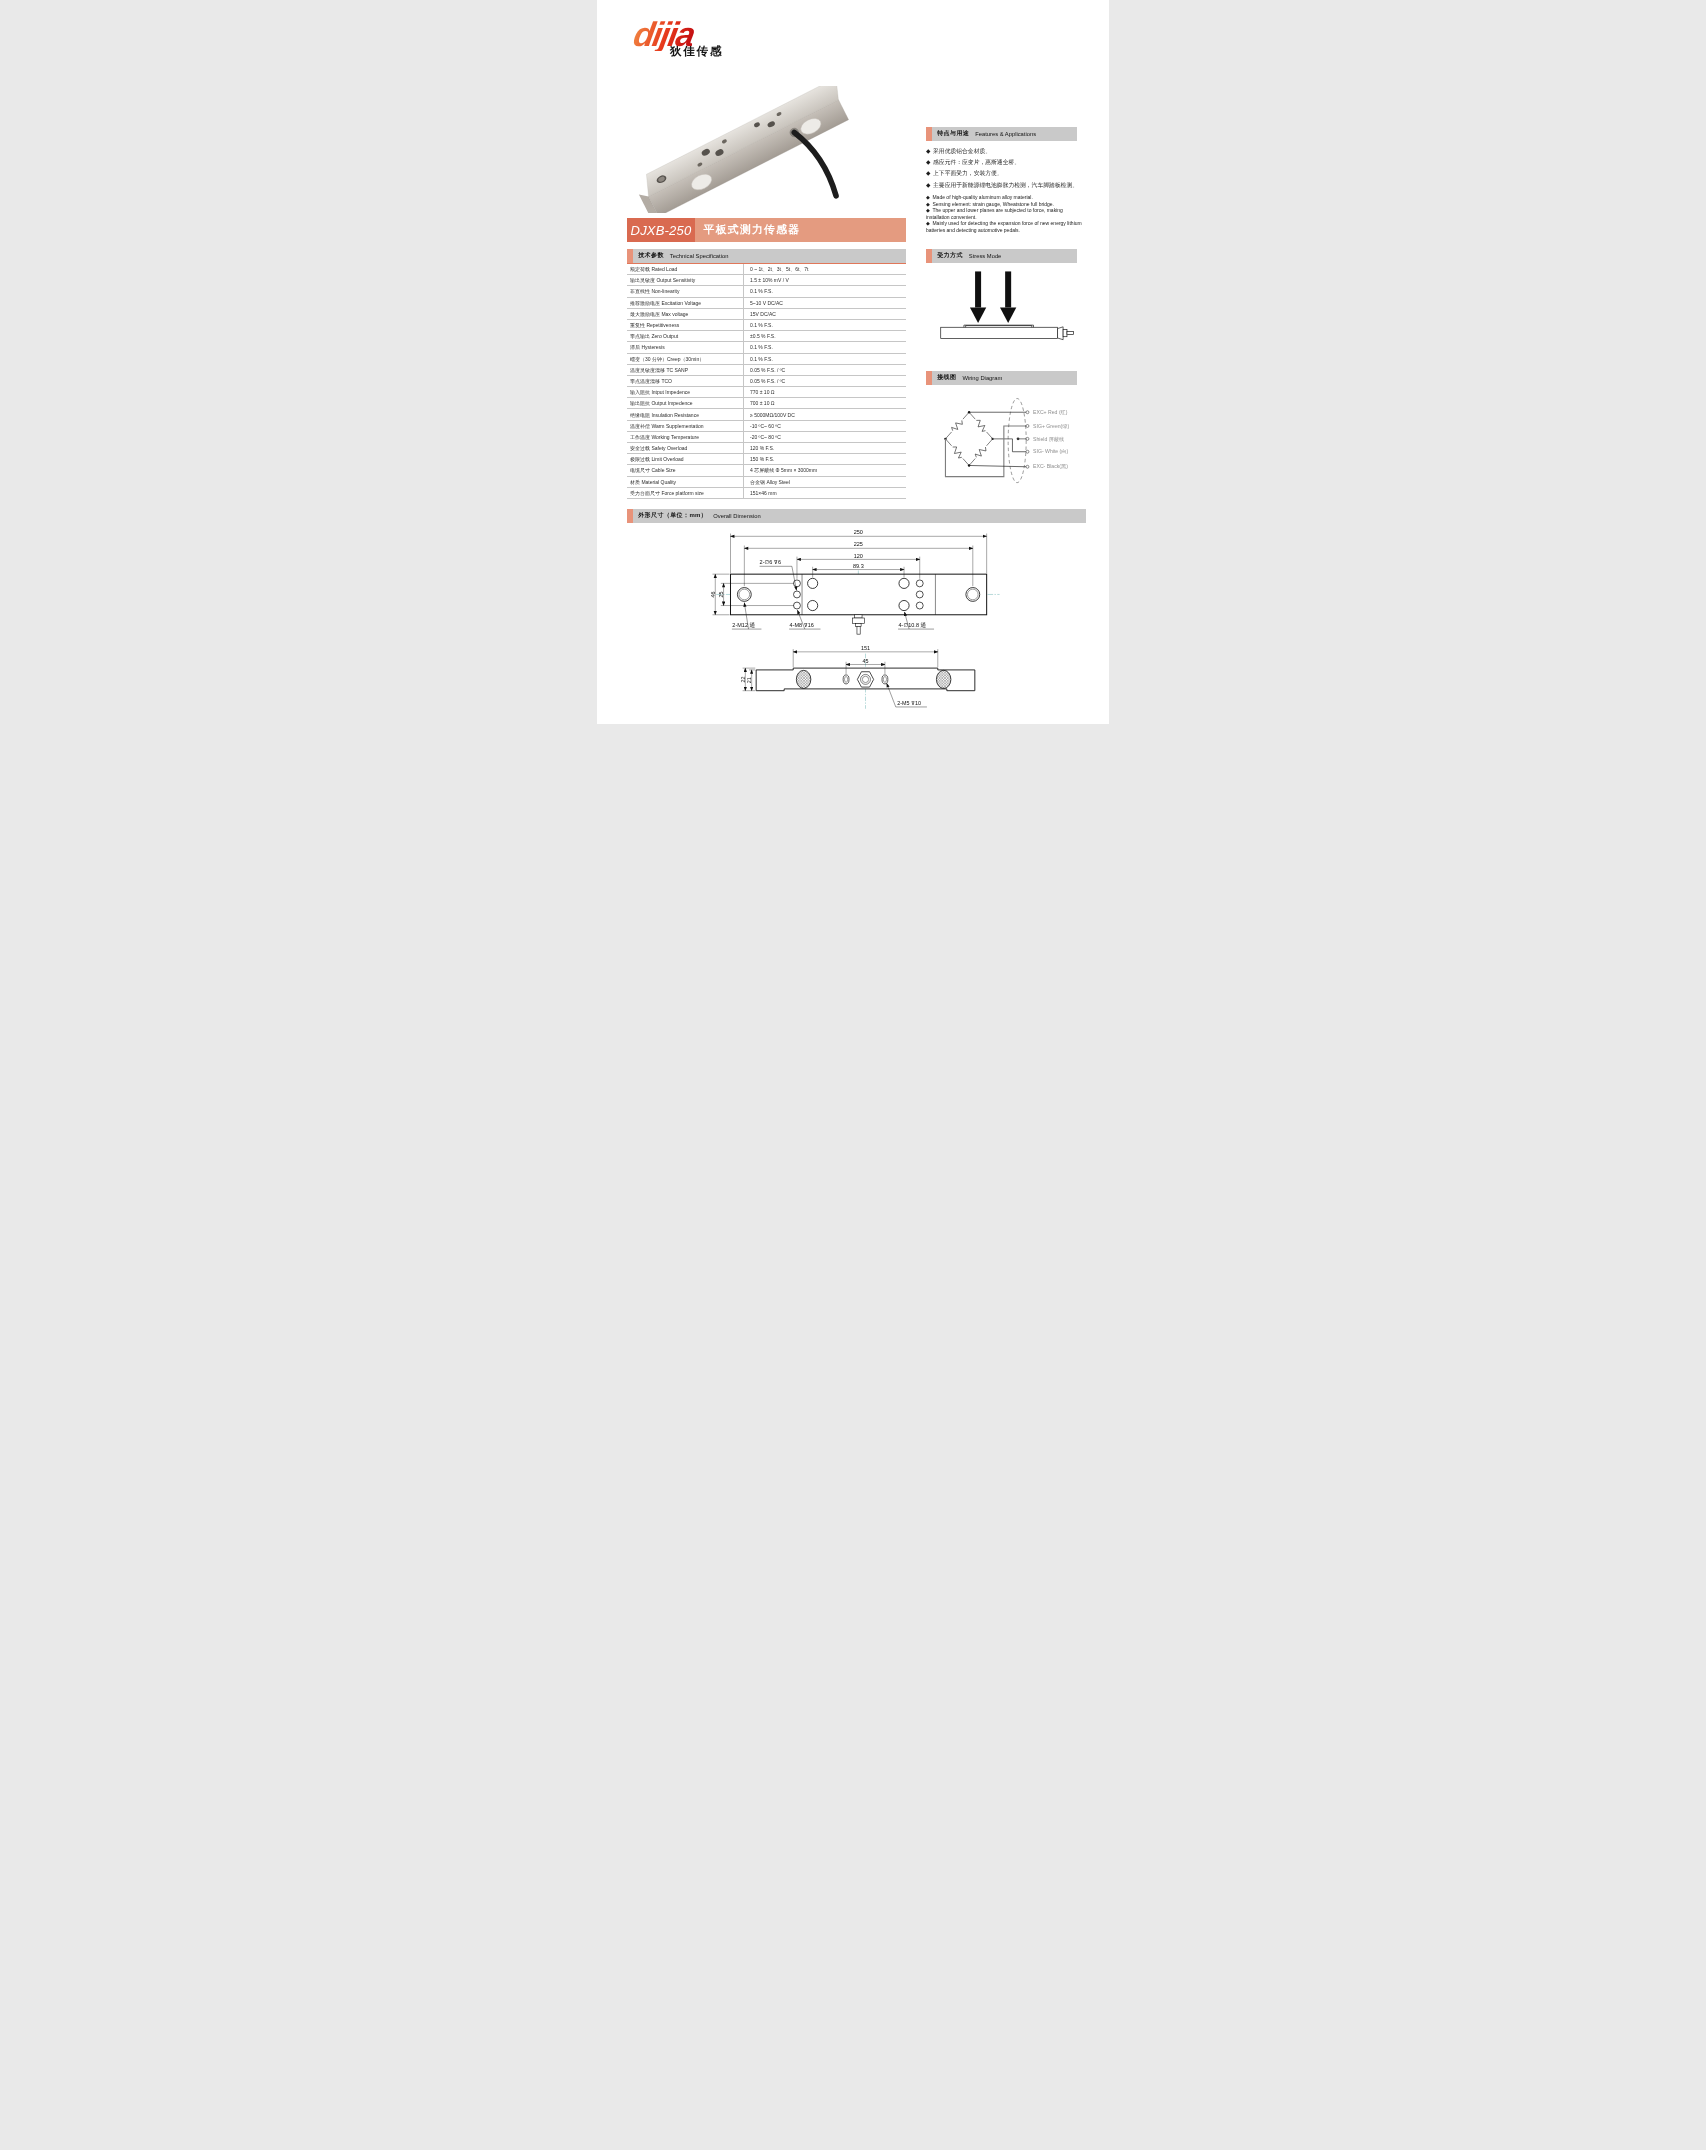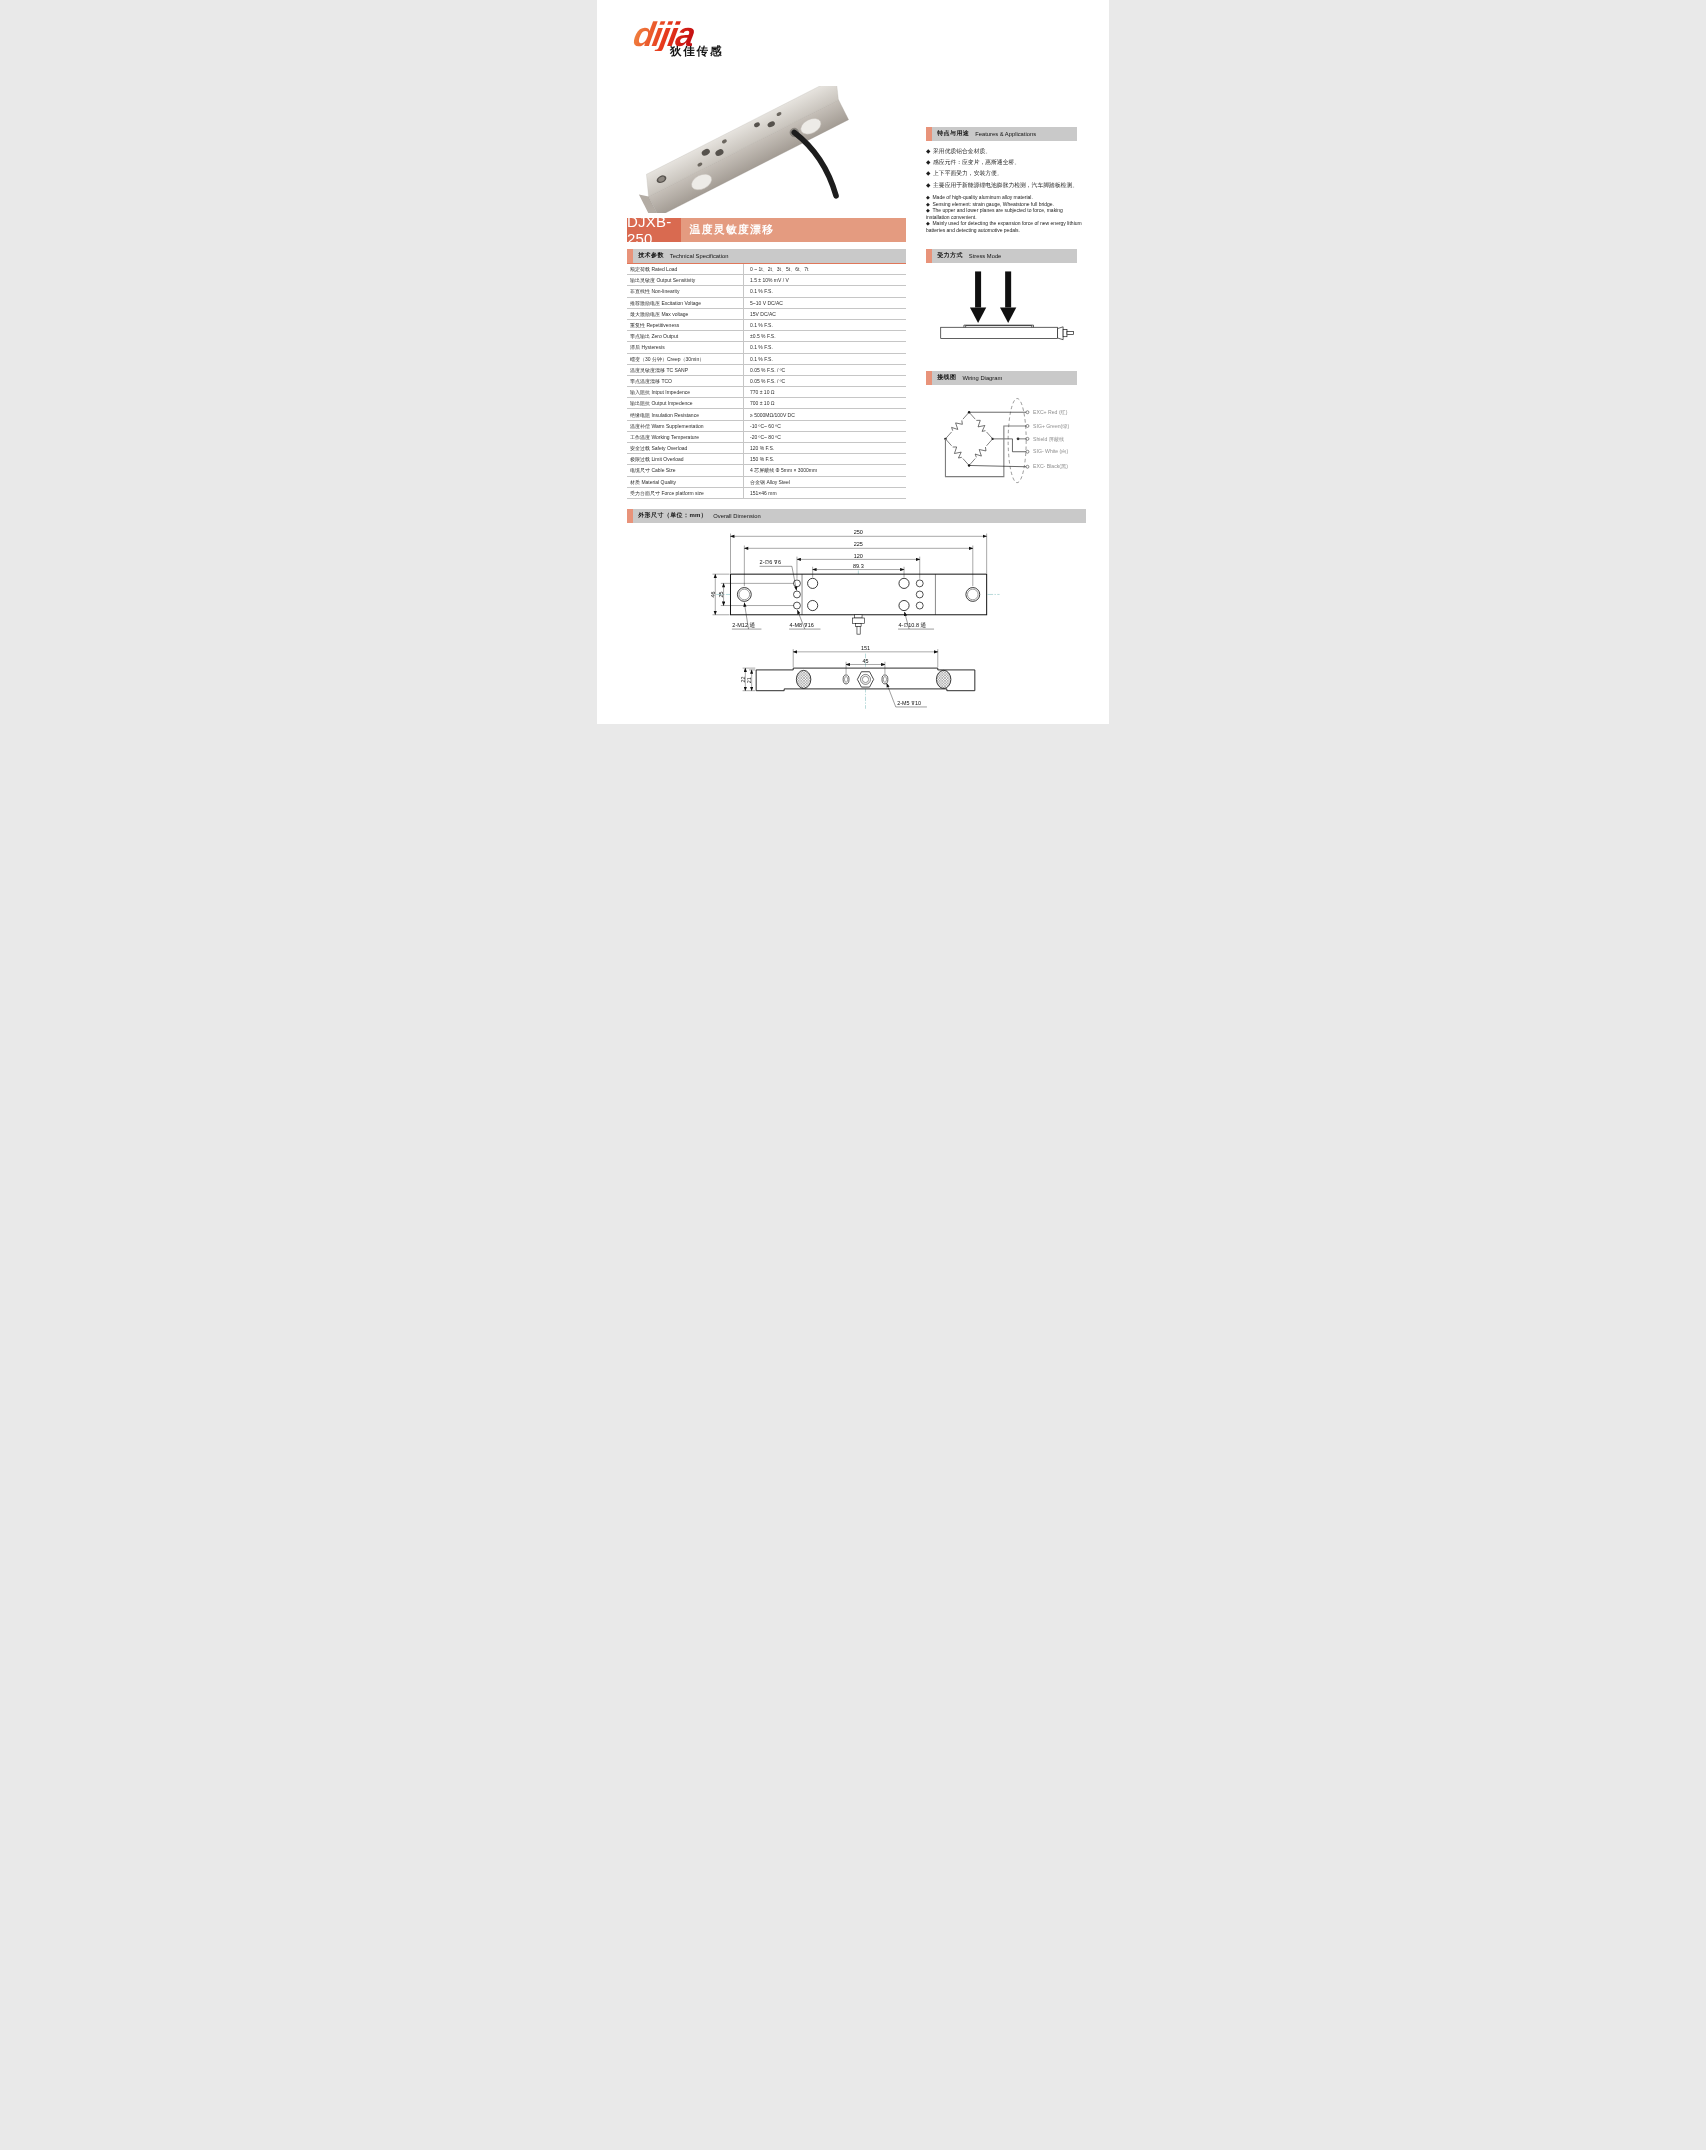--- a/index.html
+++ b/index.html
@@ -13,22 +13,22 @@
     letter-spacing:-1.7px; transform:skewX(-10deg);
     background:linear-gradient(100deg,#f08140 5%,#e6371b 55%,#c40f12 95%);
     -webkit-background-clip:text; background-clip:text; color:transparent; }
   .logo-cn { margin-top:-6.9px; margin-left:36px; font-size:11.6px; font-weight:700; color:#161616; letter-spacing:1.7px; }
 
   
   .photo { position:absolute; left:13px; top:86px; width:267px; height:127px; background:#fff; border-radius:0 17px 0 0; }
 
   
   .banner { position:absolute; left:30px; top:218px; width:279px; height:24px; display:flex; }
-  .banner-model { width:54px; background:#D96A50; color:#fff; font-size:15px; font-weight:400;
-    display:flex; align-items:center; justify-content:center; letter-spacing:0.2px; }
+  .banner-model { width:68px; background:#D96A50; color:#fff; font-size:13px; font-weight:400;
+    display:flex; align-items:center; justify-content:center; letter-spacing:0.2px;font-style:italic; }
   .banner-name { flex:1; background:#E49B80; color:#fff; font-size:10.8px; font-weight:700;
     display:flex; align-items:center; padding-left:8.6px; letter-spacing:1.3px; }
 
   
   .sec-h { position:absolute; height:13.8px; display:flex; }
   .sec-h .sq { width:5.6px; background:#E8937A; }
   .sec-h .bar { flex:1; background:#C9C9C9; display:flex; align-items:center; padding-left:5.6px; gap:6px; }
   .sec-h .t-cn { font-size:6px; font-weight:700; color:#141414; letter-spacing:0.4px; }
   .sec-h .t-en { font-size:5.8px; font-weight:400; color:#141414; }
 
@@ -90,21 +90,21 @@
       </g>
       <g>
         <circle cx="428" cy="108" r="10" fill="#8a8680" stroke="#6e6a64"></circle>
         <path d="M428,108 C470,140 505,185 525,255" fill="none" stroke="#1d1d1d" stroke-width="13" stroke-linecap="round"></path>
       </g>
     </svg>
   </div>
 
   <div class="banner">
     <div class="banner-model">DJXB-250</div>
-    <div class="banner-name">温度灵敏度漂移</div>
+    <div class="banner-name">平板式测力传感器</div>
   </div>
 
   <div class="sec-h" style="left:30px; top:249px; width:279px;">
     <span class="sq"></span>
     <span class="bar">
       <span class="t-cn">技术参数</span>
       <span class="t-en">Technical Specification</span>
     </span>
   </div>
 

